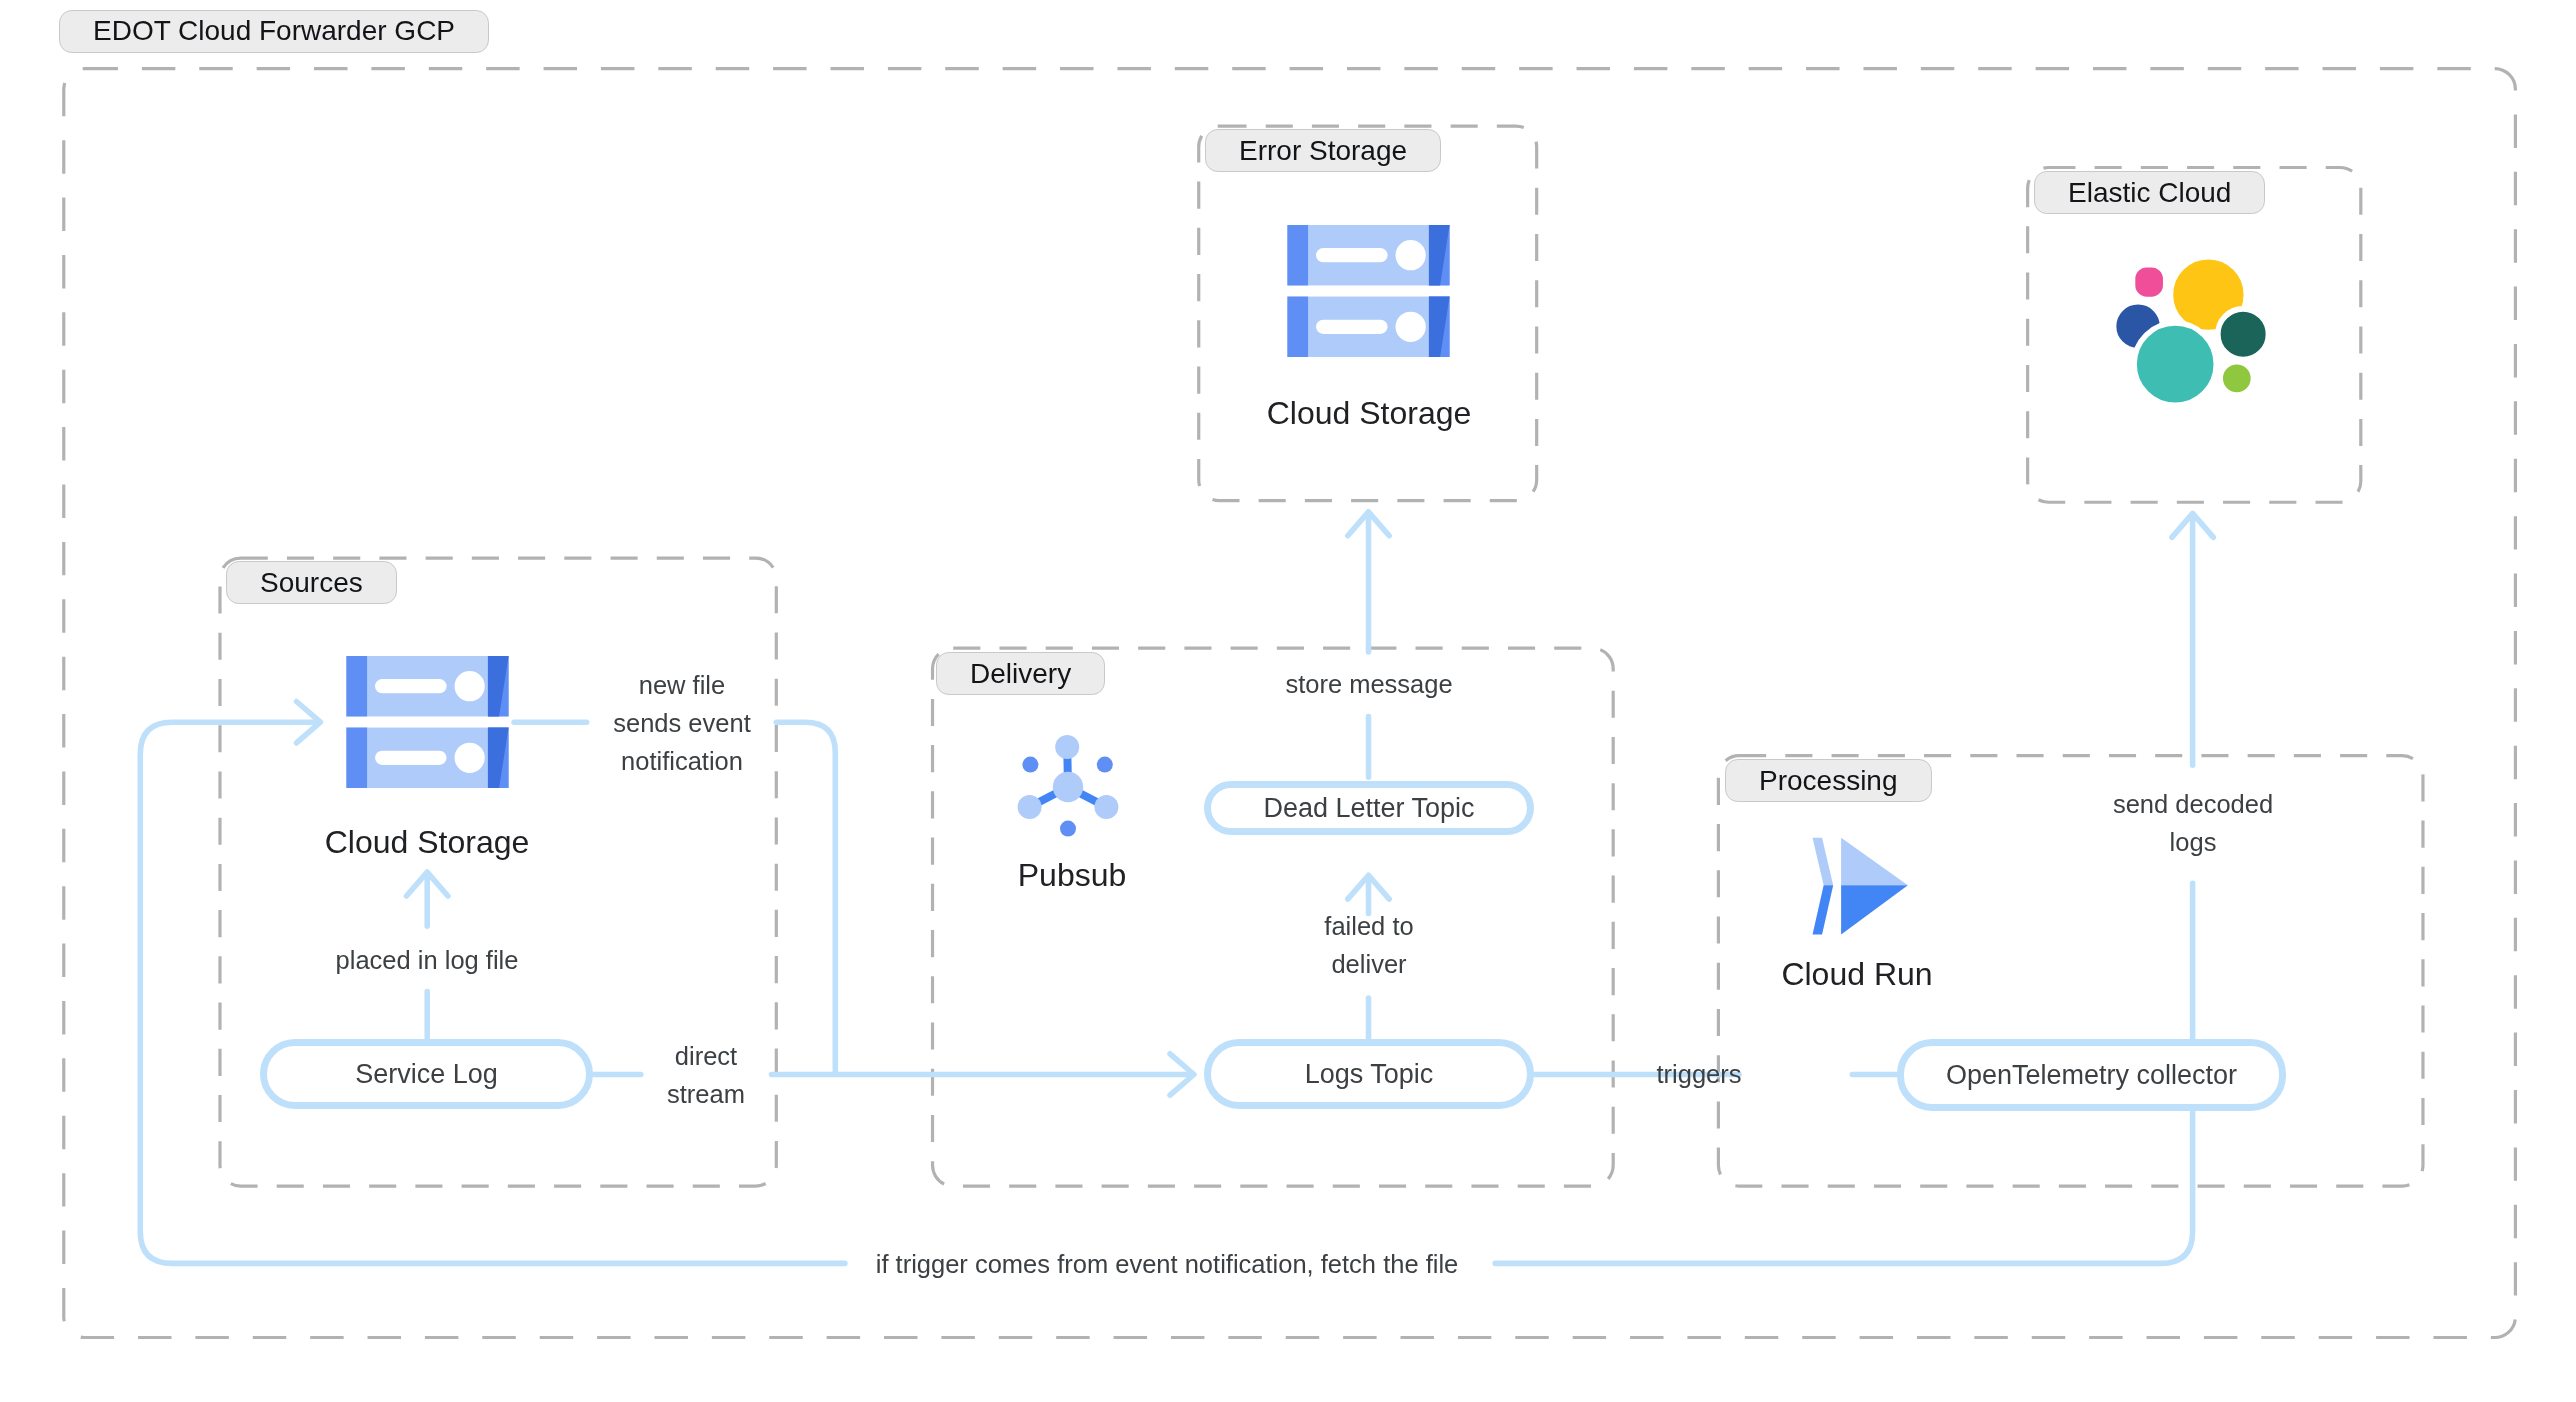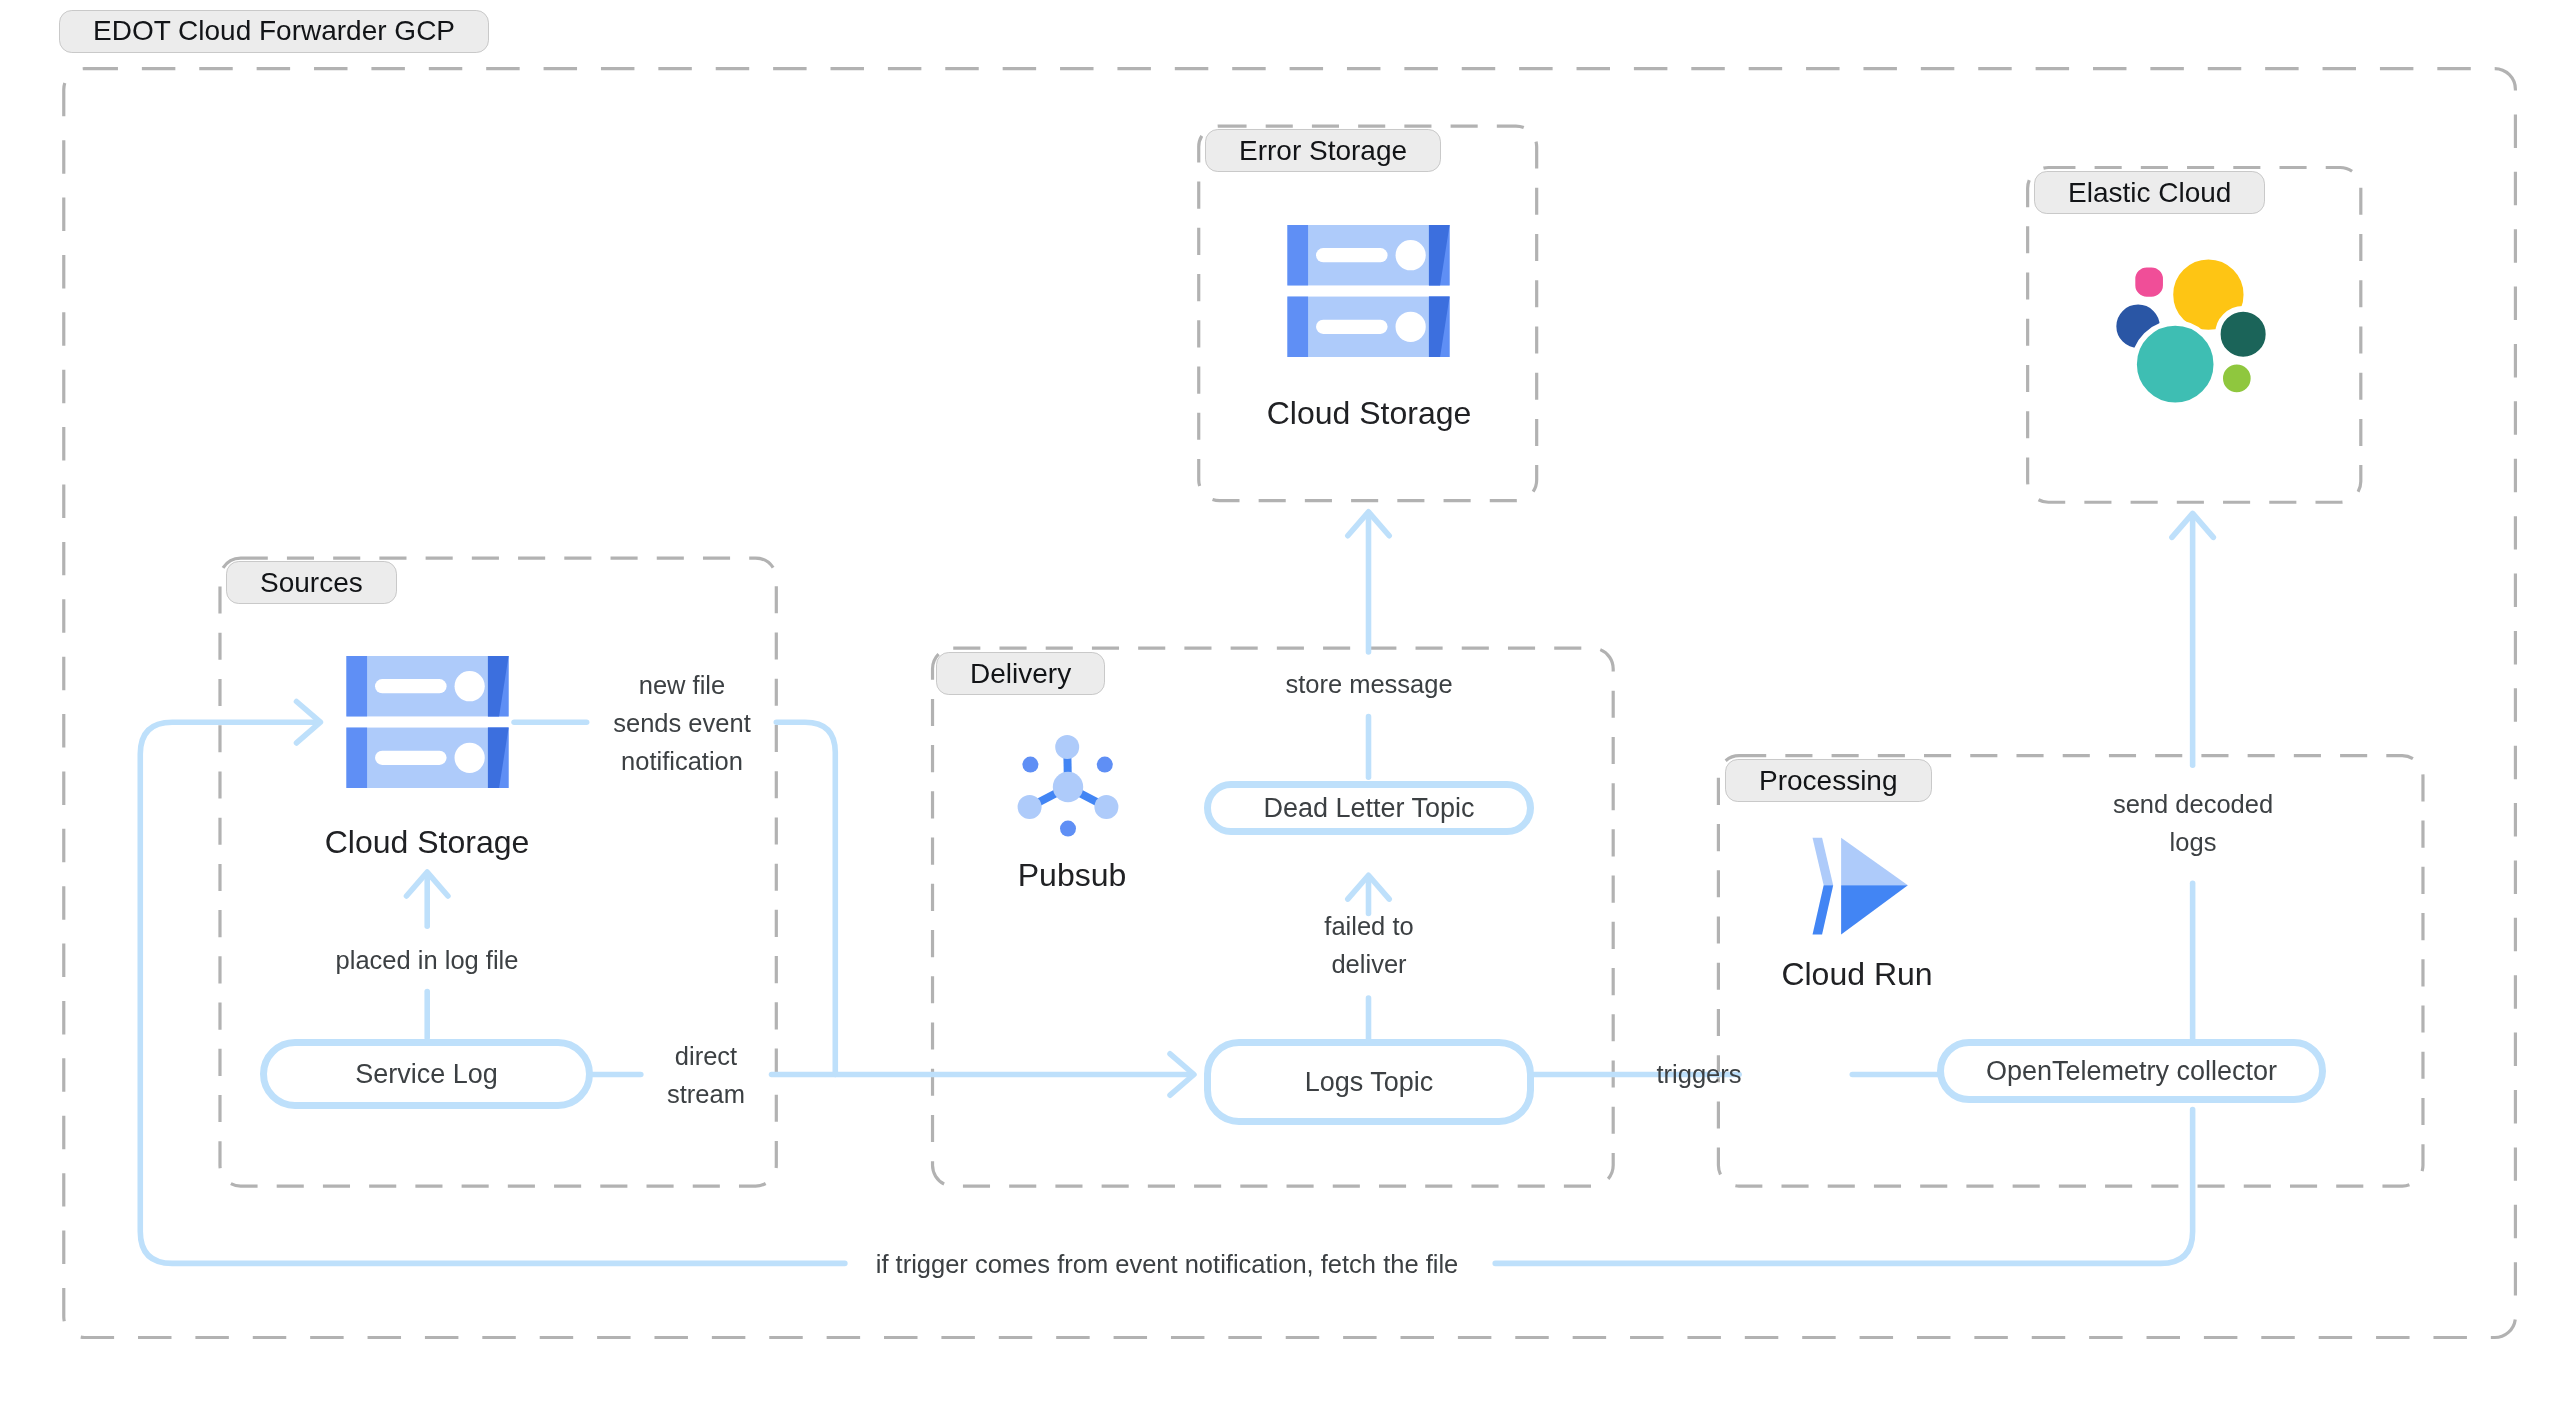--- a/index.html
+++ b/index.html
@@ -190,22 +190,22 @@
     <rect x="13" y="8" width="21" height="22" rx="9" class="el-pink el-sep"></rect>
     <circle cx="16.5" cy="47" r="15.5" class="el-navy el-sep"></circle>
     <circle cx="61" cy="27" r="24" class="el-yellow el-sep"></circle>
     <circle cx="40" cy="71" r="26" class="el-teal el-sep"></circle>
     <circle cx="83" cy="52" r="16" class="el-gdark el-sep"></circle>
     <circle cx="79" cy="80" r="10.5" class="el-glight el-sep"></circle>
   </svg>
 
   <div class="node" style="left:260px;top:1039px;width:333px;height:70px">Service Log</div>
   <div class="node" style="left:1204px;top:781px;width:330px;height:54px">Dead Letter Topic</div>
-  <div class="node" style="left:1204px;top:1039px;width:330px;height:86px">Logs Topic</div>
-  <div class="node" style="left:1937px;top:1039px;width:389px;height:64px">OpenTelemetry collector</div>
+  <div class="node" style="left:1204px;top:1039px;width:330px;height:70px">Logs Topic</div>
+  <div class="node" style="left:1897px;top:1039px;width:389px;height:72px">OpenTelemetry collector</div>
 
   <div class="elabel" style="left:682px;top:723px">new file
 sends event
 notification</div>
   <div class="elabel" style="left:427px;top:960px">placed in log file</div>
   <div class="elabel" style="left:706px;top:1075px">direct
 stream</div>
   <div class="elabel" style="left:1369px;top:684px">store message</div>
   <div class="elabel" style="left:1369px;top:945px">failed to
 deliver</div>

